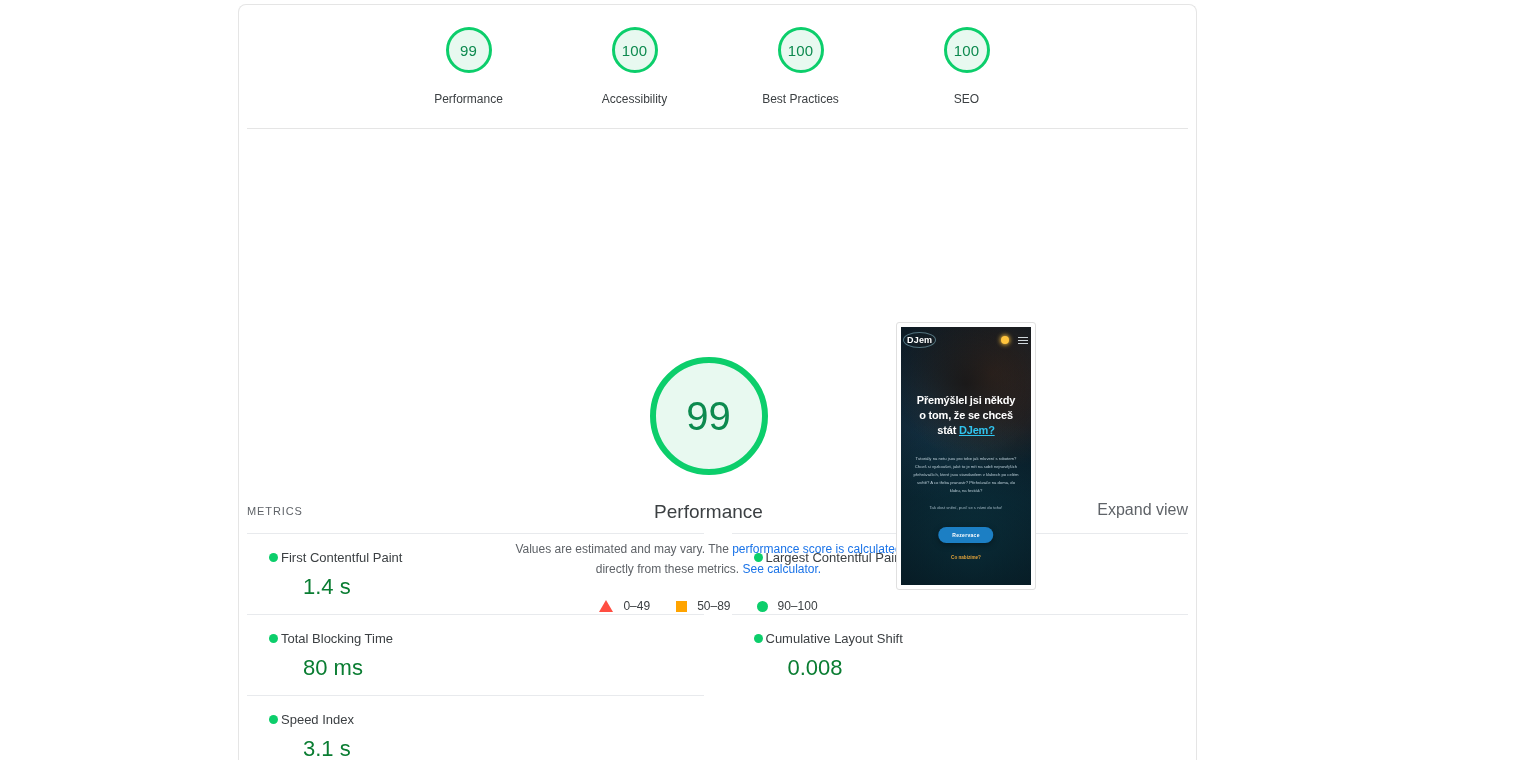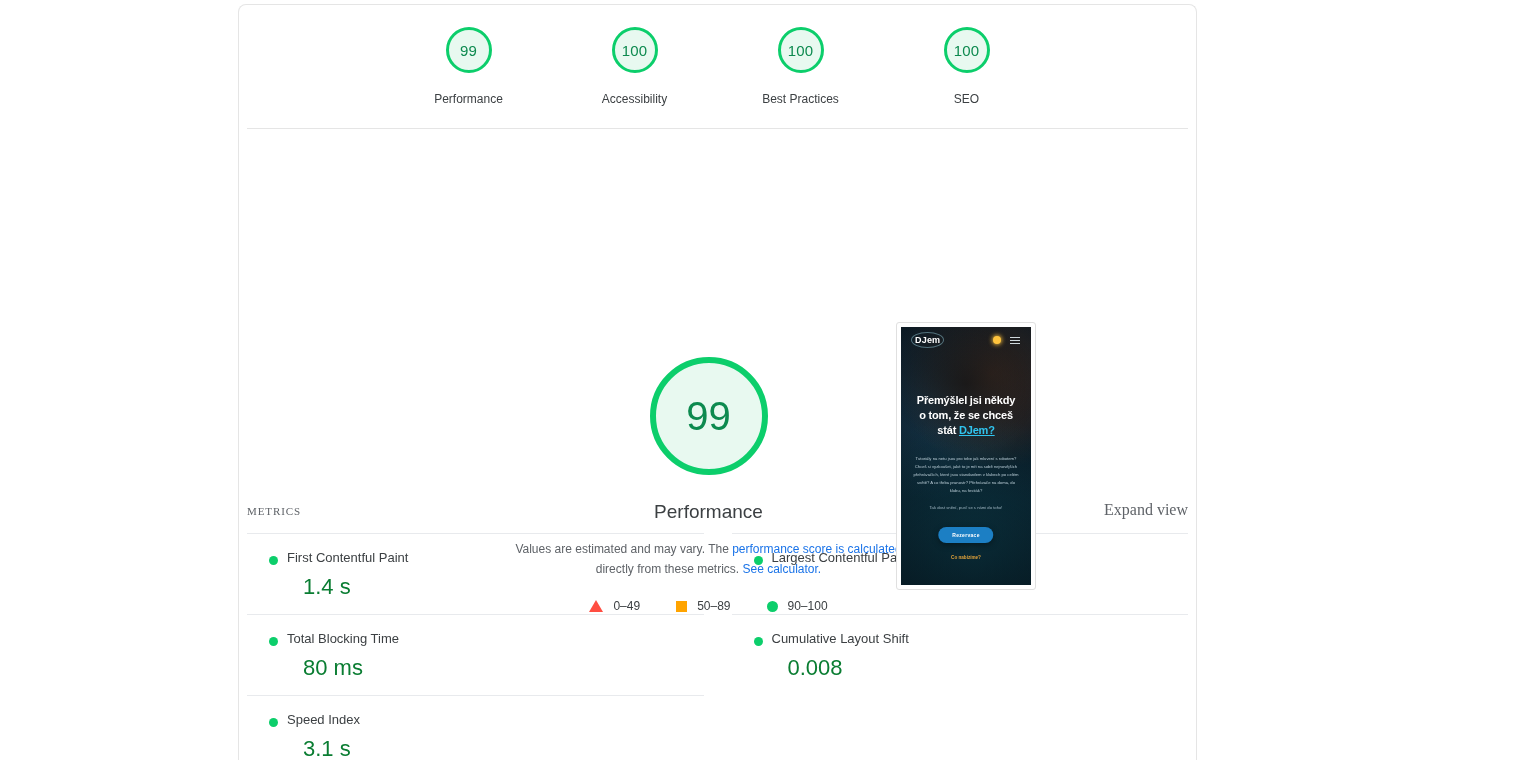--- a/index.html
+++ b/index.html
@@ -91,21 +91,21 @@
     color: #5f6368;
     padding: 0 16px;
   }
   #gauge-desc a { color: #1a73e8; text-decoration: none; }
 
   #legend {
     margin-top: 20px;
     display: flex;
     justify-content: center;
     align-items: flex-end;
-    gap: 36px;
+    gap: 26px;
     font-size: 12px;
     color: #3c4043;
   }
   .legend-item { display: flex; align-items: center; gap: 10px; }
   .swatch-triangle {
     width: 0; height: 0;
     border-left: 7px solid transparent;
     border-right: 7px solid transparent;
     border-bottom: 12px solid #ff4e42;
   }
@@ -146,21 +146,21 @@
     background:
       radial-gradient(ellipse 60% 26% at 50% 22%, rgba(0,0,0,.45), rgba(0,0,0,0)),
       linear-gradient(180deg, rgba(5,15,22,.55) 0%, rgba(5,15,22,.20) 40%, rgba(5,15,22,.60) 100%);
       pointer-events: none;
   }
   .pc-layer { position: absolute; z-index: 2; }
 
   #pc-nav {
     top: 6px; left: 0; right: 0;
     display: flex; align-items: center;
-    padding: 0 11px;
+    padding: 0 3px;
   }
   #pc-logo {
     font-size: 9px; font-weight: bold; color: #ffffff;
     letter-spacing: .2px;
     padding: 2px 3px;
     border-radius: 50%;
     box-shadow: 0 0 0 1px rgba(160,220,235,.45);
   }
   #pc-nav-right { margin-left: auto; display: flex; align-items: center; gap: 9px; }
   #pc-sun {
@@ -215,21 +215,20 @@
 
   
   #metrics {
     margin: 0 8px;
   }
   #metrics-head {
     display: flex;
     align-items: baseline;
     justify-content: space-between;
     padding: 0 0 14px 0;
-    font-family: Liberation Serif, serif;
   }
   #metrics-title {
     font-size: 11px;
     letter-spacing: .9px;
     color: #5f6368;
   }
   #expand-view {
     font-size: 16px;
     color: #5f6368;
     cursor: pointer;
@@ -238,21 +237,21 @@
     display: grid;
     grid-template-columns: 1fr 1fr;
     column-gap: 28px;
   }
   .metric-cell {
     border-top: 1px solid #e8eaed;
     padding: 16px 0 14px 22px;
     cursor: pointer;
   }
   .metric-cell.blank { border-top-color: transparent; cursor: default; }
-  .metric-name-row { display: flex; align-items: flex-end; gap: 9px; }
+  .metric-name-row { display: flex; align-items: center; gap: 3px; }
   .metric-dot {
     width: 9px; height: 9px; border-radius: 50%;
     background: #0cce6b; flex: none;
   }
   .metric-name { font-size: 13px; color: #3c4043; }
   .metric-value {
     margin-top: 9px;
     margin-left: 34px;
     font-size: 22px;
     color: #0a7d32;

